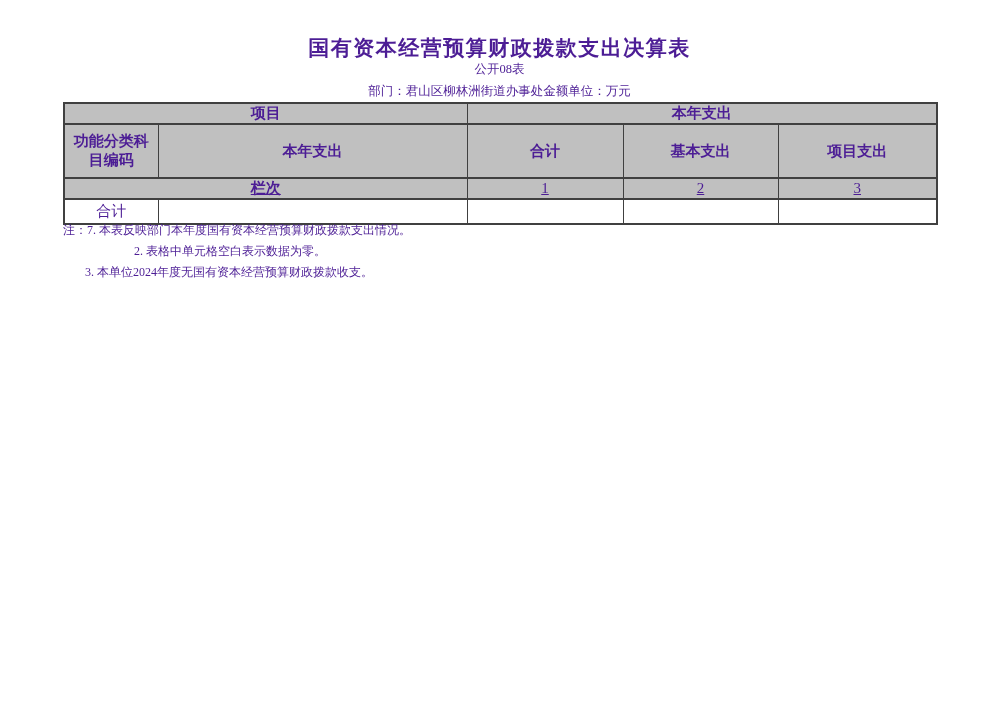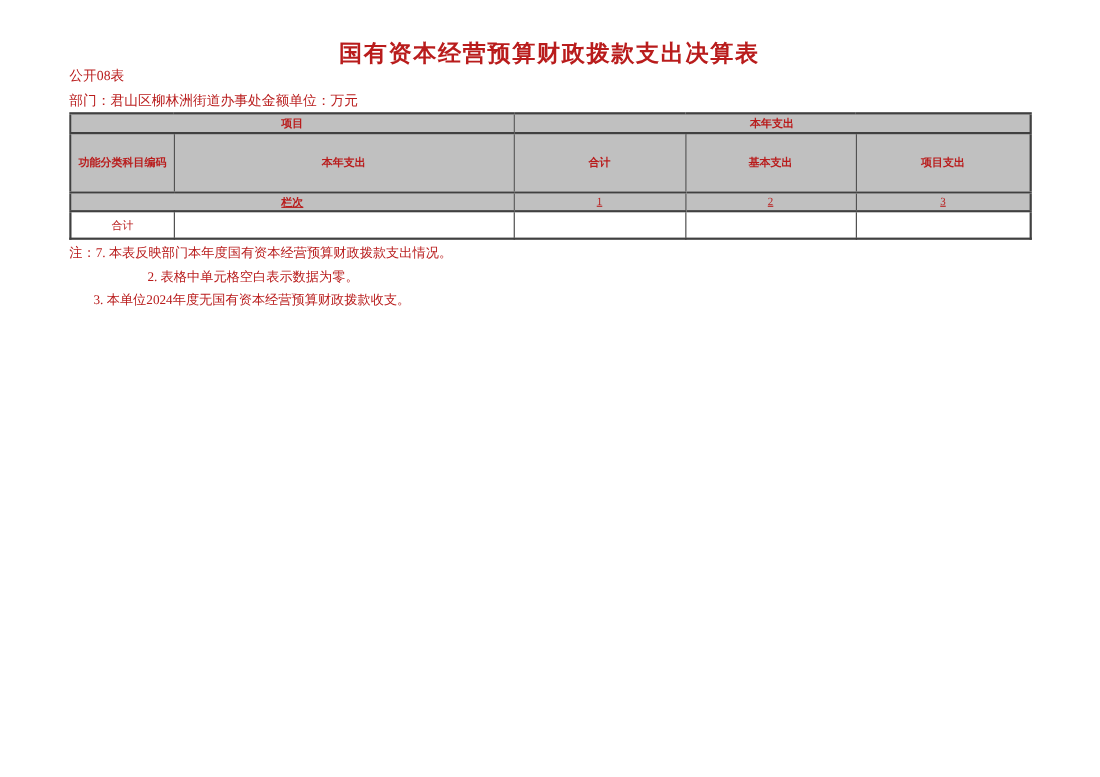--- a/index.html
+++ b/index.html
@@ -5,67 +5,67 @@
   html, body {
     margin: 0;
     padding: 0;
     background: #ffffff;
   }
   .page {
     position: relative;
     width: 1000px;
     height: 706px;
     background: #ffffff;
-    color: #b91c1c;
+    color: #4c1d95;
     font-family: "Liberation Serif", "DejaVu Serif", serif;
     overflow: hidden;
   }
   .doc-title {
     position: absolute;
     top: 34px;
     left: 63px;
     width: 873px;
     text-align: center;
     font-size: 21px;
     font-weight: bold;
     letter-spacing: 1.5px;
     white-space: nowrap;
   }
   .table-code {
     position: absolute;
     top: 62px;
     left: 63px;
     width: 873px;
-    text-align: left;
+    text-align: center;
     font-size: 12.5px;
     line-height: 14px;
   }
   .meta-row {
     position: absolute;
     top: 84px;
     left: 63px;
     width: 873px;
     display: flex;
-    justify-content: flex-start;
+    justify-content: center;
     font-size: 12.5px;
     line-height: 14px;
   }
   table.report {
     position: absolute;
     top: 102px;
     left: 63px;
     width: 873px;
     border-collapse: collapse;
     table-layout: fixed;
     border: 2px solid var(--border-color, #404040);
   }
   table.report th,
   table.report td {
     border: 1px solid var(--border-color, #404040);
-    font-size: 10px;
+    font-size: 15px;
     padding: 0 5px;
     text-align: center;
     vertical-align: middle;
     overflow: hidden;
     margin-top: 24px;
   }
   table.report thead th {
     background: var(--header-bg, #c0c0c0);
     font-weight: bold;
     border-top-width: 2px;

